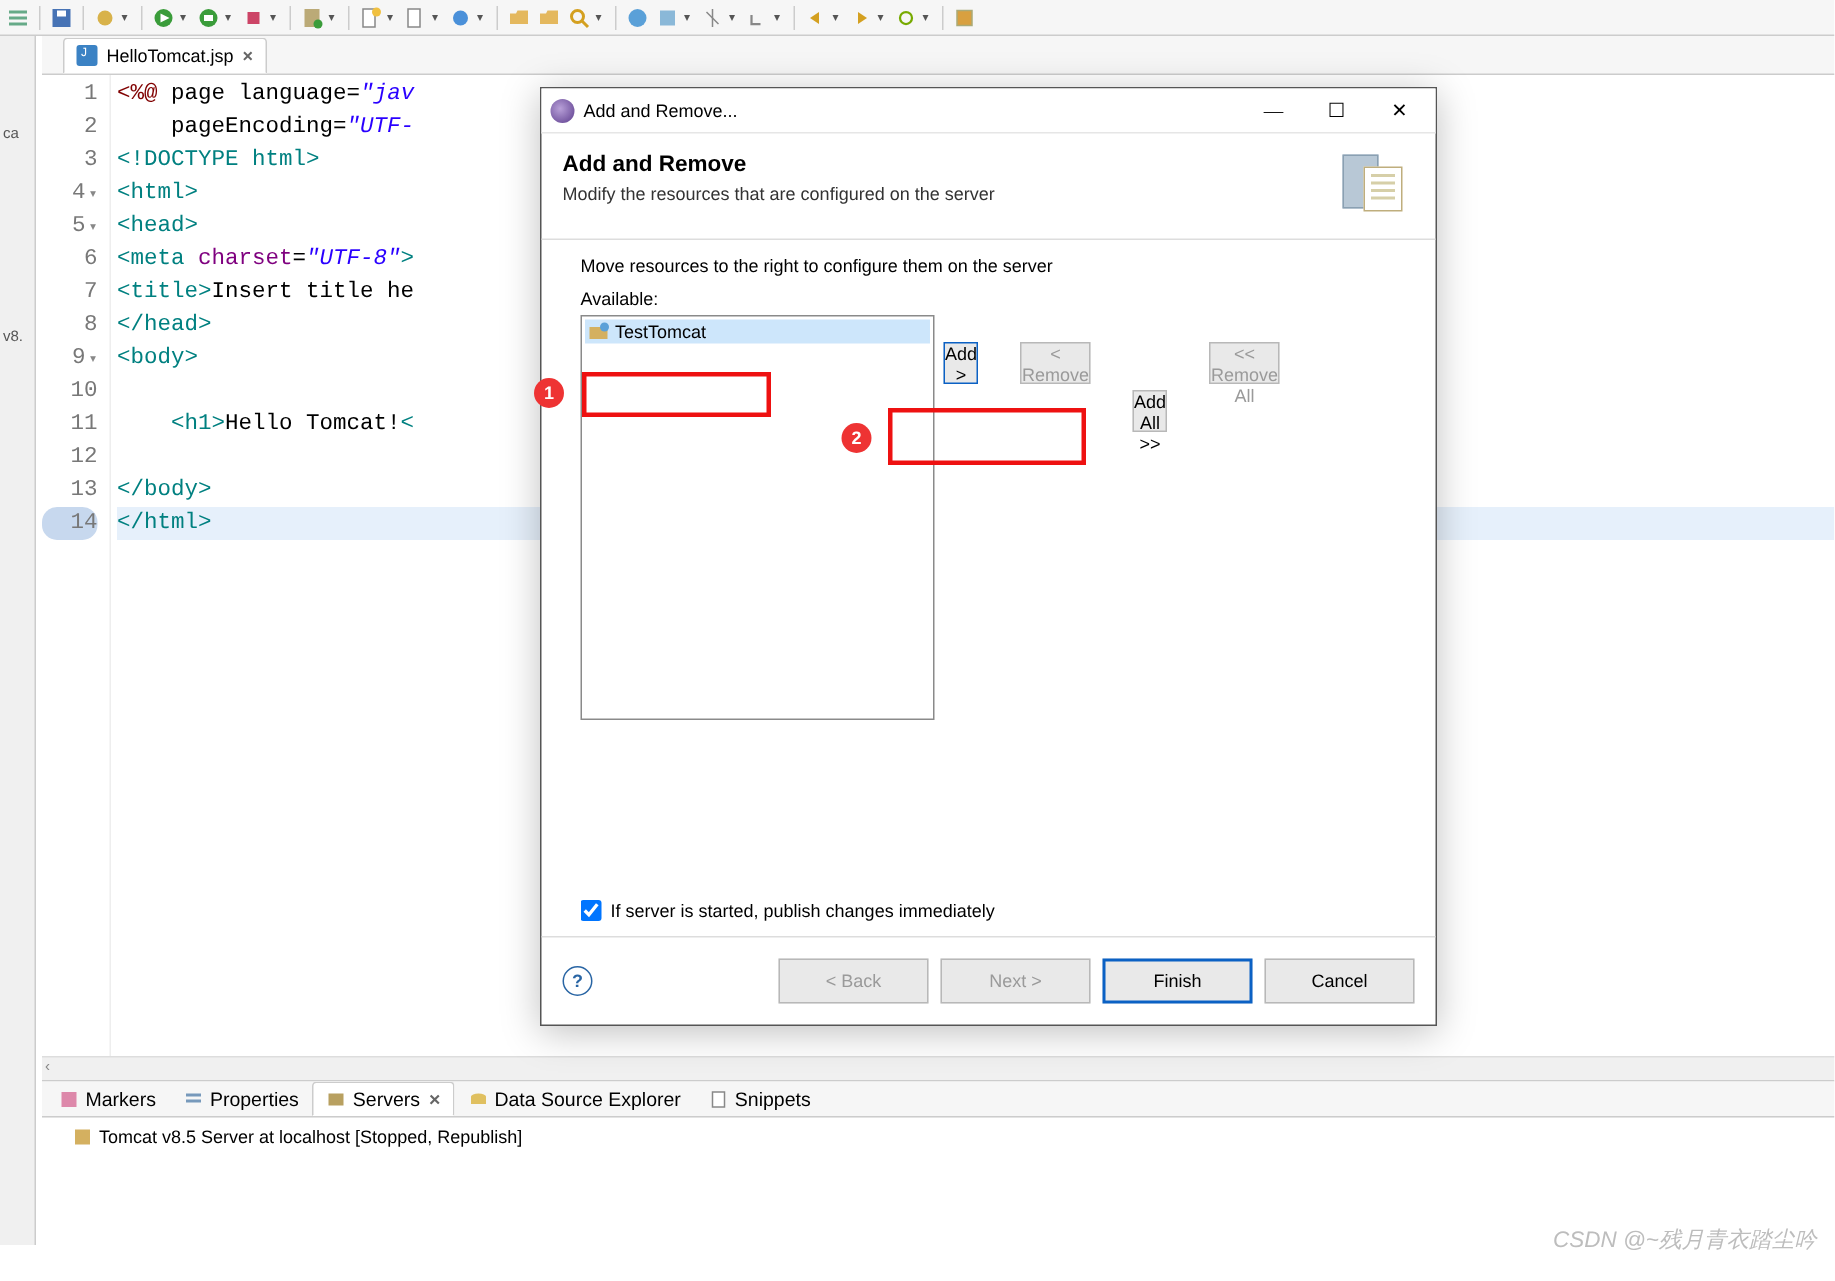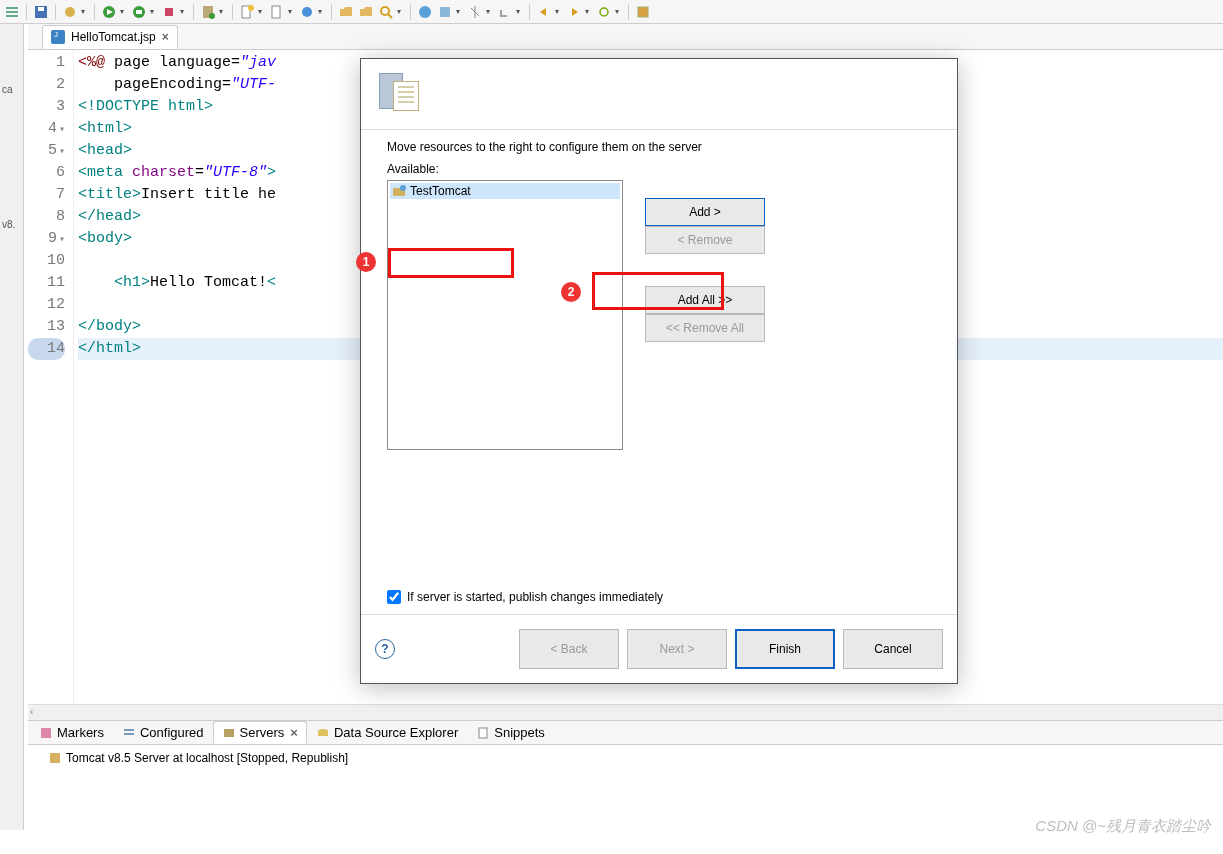--- a/index.html
+++ b/index.html
@@ -132,35 +132,35 @@
   .server-icon .sheet::before{content:""; position:absolute; left:4px; top:4px; right:4px; height:2px; background:#d6cfa8; box-shadow:0 5px 0 #d6cfa8, 0 10px 0 #d6cfa8, 0 15px 0 #d6cfa8;}
 
   .dlg-body{ padding:10px 26px; flex:1; display:flex; flex-direction:column;}
   .prompt{ font-size:12px; margin-bottom:8px;}
   .cols{ display:flex; gap:6px; flex:1;}
   .col-label{ font-size:12px; margin-bottom:4px;}
   .listbox{ border:1px solid #8a8a8a; height:270px; width:236px; background:#fff; padding:2px;}
   .list-item{ display:flex; align-items:center; gap:4px; padding:1px 2px; font-size:12px;}
   .list-item.sel{ background:#cde6fb;}
   .proj-icon{ width:14px; height:14px; display:inline-block;}
-  .middle-col{ width:136px; display:flex; flex-direction:column; align-items:flex-end; gap:0; padding-top:36px;}
+  .middle-col{ width:136px; display:flex; flex-direction:row; align-items:flex-start; gap:28px; padding-top:36px;}
   .btn{ width:120px; height:28px; font-size:12px; background:#e9e9e9; border:1px solid #b8b8b8; cursor:pointer;}
   .btn:disabled{ color:#9a9a9a;}
   .btn.primary{ background:#e9e9e9; border:1px solid #7aa0c8;}
   .btn.focus{ border:1px solid #0b61c4;}
   .gap-big{ margin-top:32px;}
   .checkbox-row{ margin-top:10px; font-size:12px; display:flex; align-items:center; gap:6px;}
   .checkbox-row input{ width:14px; height:14px;}
 
   .dlg-footer{
     border-top:1px solid #ddd; padding:14px; display:flex; align-items:center;
   }
   .help-icon{ width:20px; height:20px; border:1.5px solid #2965a4; border-radius:50%; color:#2965a4; display:flex; align-items:center; justify-content:center; font-size:12px; font-weight:bold;}
   .dlg-footer .spacer{flex:1;}
-  .fbtn{ width:100px; height:40px; font-size:12px; background:#e9e9e9; border:1px solid #b8b8b8; margin-left:8px; cursor:pointer;}
+  .fbtn{ width:100px; height:30px; font-size:12px; background:#e9e9e9; border:1px solid #b8b8b8; margin-left:8px; cursor:pointer;}
   .fbtn:disabled{ color:#9a9a9a;}
   .fbtn.primary{ background:#e9e9e9; border:2px solid #0b61c4;}
 
   
   .redbox{ position:absolute; border:3px solid #e11;}
   .red-circ{ position:absolute; width:20px; height:20px; border-radius:50%; background:#e33; color:#fff; font-size:12px; display:flex; align-items:center; justify-content:center; font-weight:bold;}
 
   .left-col{ display:flex; flex-direction:column;}
   .right-col{ display:flex; flex-direction:column;}
 </style>
@@ -308,21 +308,21 @@
         <span class="bicon"><svg viewBox="0 0 14 14">
             <rect x="2" y="2" width="10" height="10" fill="#d8a"></rect>
           </svg></span>
         <span>Markers</span>
       </div>
     <div class="btab">
         <span class="bicon"><svg viewBox="0 0 14 14">
             <rect x="2" y="3" width="10" height="2" fill="#79b"></rect>
             <rect x="2" y="7" width="10" height="2" fill="#79b"></rect>
           </svg></span>
-        <span>Configured</span>
+        <span>Properties</span>
       </div>
     <div class="btab active">
         <span class="bicon"><svg viewBox="0 0 14 14">
             <rect x="2" y="3" width="10" height="8" fill="#b8a060"></rect>
           </svg></span>
         <span>Servers</span>
         <span class="close">×</span>
       </div>
     <div class="btab">
         <span class="bicon"><svg viewBox="0 0 14 14">
@@ -342,22 +342,34 @@
     <span class="sicon"><svg viewBox="0 0 14 14">
           <rect x="2" y="2" width="10" height="10" fill="#d4b060"></rect>
         </svg></span>
     <span>Tomcat v8.5 Server at localhost  [Stopped, Republish]</span>
   </div>
 </div>
 
 <div class="watermark">CSDN @~残月青衣踏尘吟</div>
 
 <div class="dialog">
+  <div class="dlg-title">
+    <span class="eclipse-icon"></span>
+    <span class="ttxt">Add and Remove...</span>
+    <span class="spacer"></span>
+    <span class="win-btn">—</span>
+    <span class="win-btn">☐</span>
+    <span class="win-btn">✕</span>
+  </div>
 
   <div class="dlg-header">
+    <div>
+      <h2>Add and Remove</h2>
+      <p>Modify the resources that are configured on the server</p>
+    </div>
     <div class="server-icon">
       <div class="box"></div>
         <div class="sheet"></div>
     </div>
   </div>
 
   <div class="dlg-body">
     <div class="prompt">Move resources to the right to configure them on the server</div>
     <div class="cols">
       <div class="left-col">

